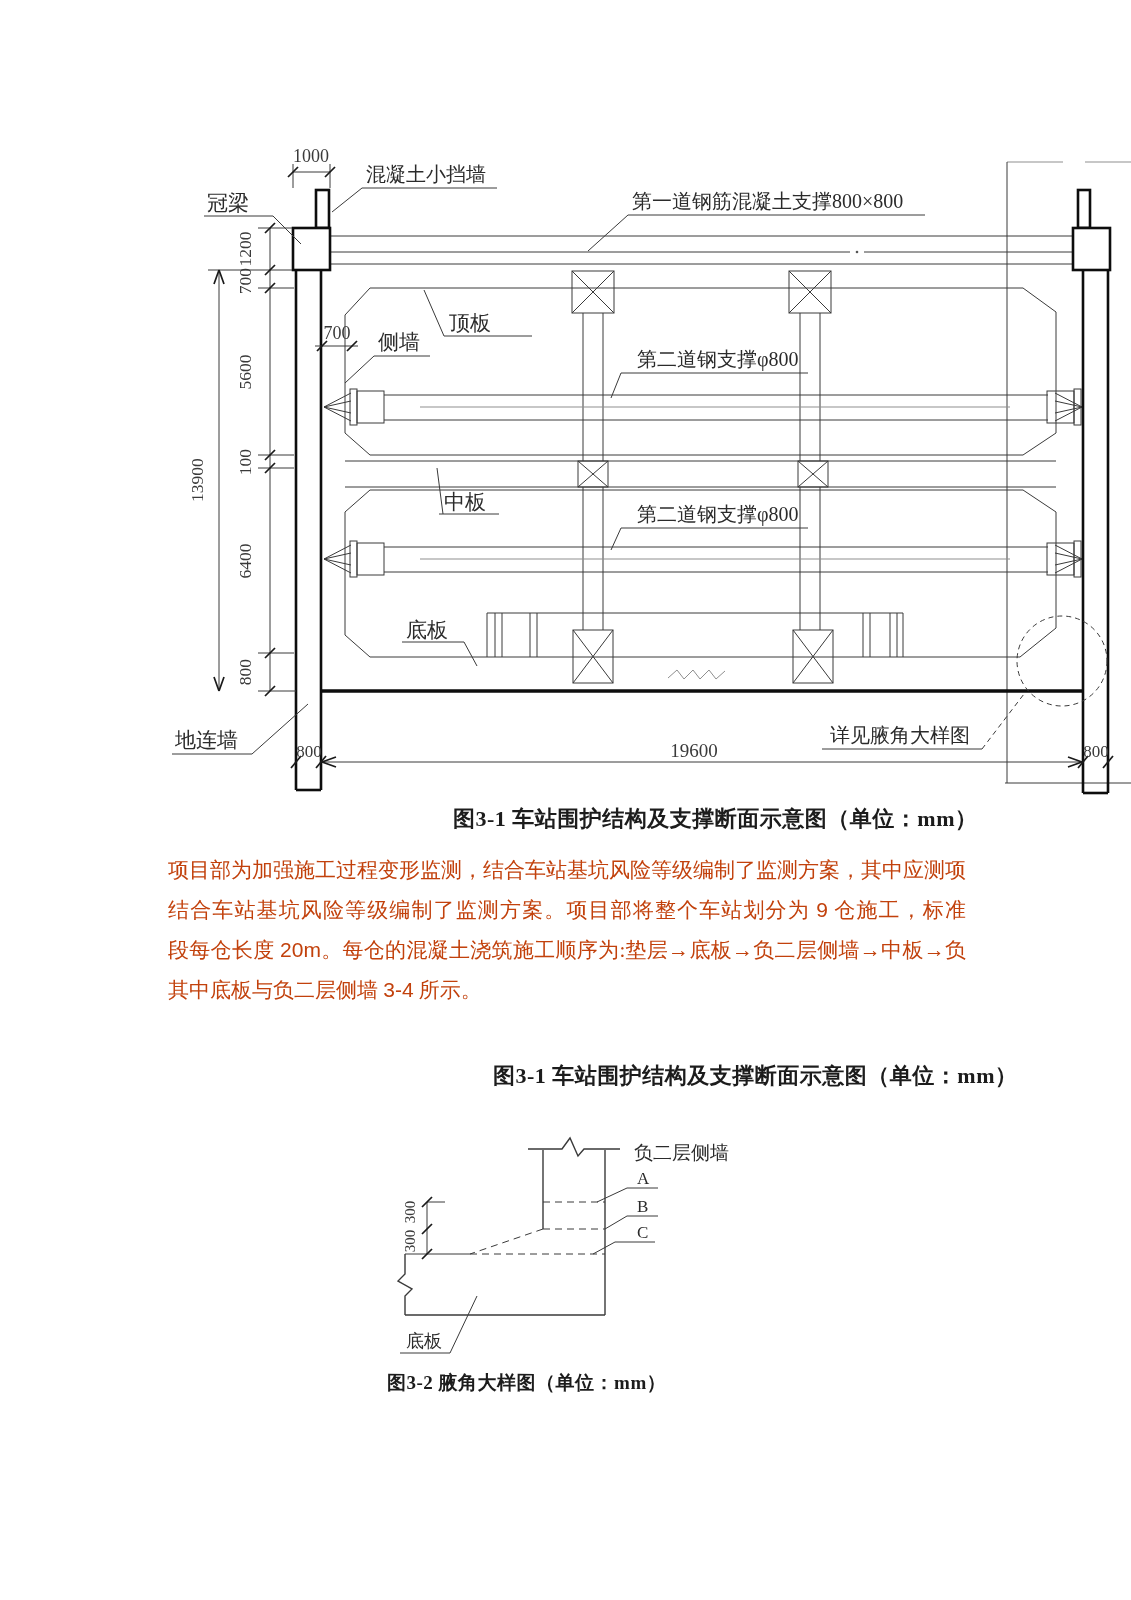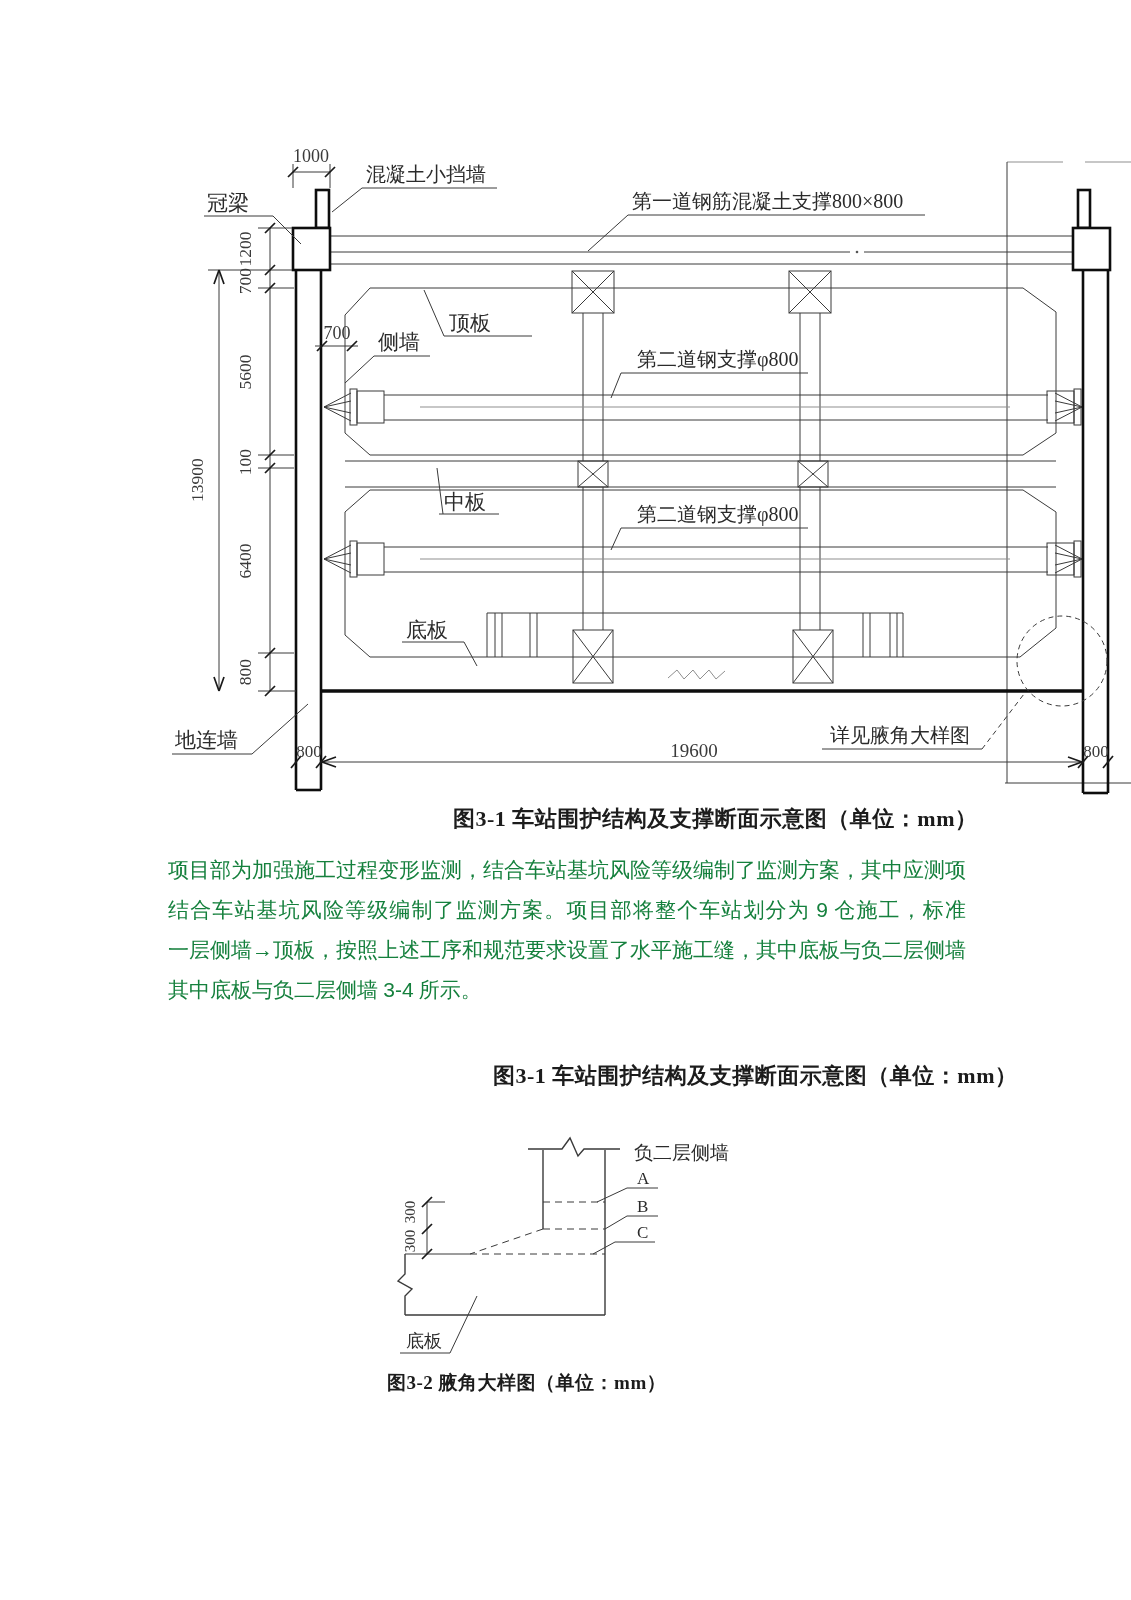--- a/index.html
+++ b/index.html
@@ -13,21 +13,21 @@
   .boldfill{fill:#ffffff;stroke:#0d0d0d;stroke-width:2.6;}
   .base{stroke:#0d0d0d;stroke-width:3.5;fill:none;}
   .tick{stroke:#1a1a1a;stroke-width:1.7;fill:none;}
   .dash{stroke-dasharray:7 5;}
   .dash2{stroke-dasharray:5 4;}
   .txt{fill:#2b2b2b;font-family:"Liberation Serif","DejaVu Serif",serif;}
   .dimtxt{fill:#3a3a3a;font-family:"Liberation Serif","DejaVu Serif",serif;}
   .cap{position:absolute;white-space:nowrap;font-size:22px;font-weight:600;
        letter-spacing:0.5px;color:#1c1c1c;}
   #para{position:absolute;left:168px;top:850px;width:798px;font-size:21px;
-        line-height:40px;color:#15803d;letter-spacing:0px;}
+        line-height:40px;color:#c2410c;letter-spacing:0px;}
   .pline{text-align:justify;text-align-last:justify;height:40px;overflow:hidden;}
   .pline.last{text-align-last:left;}
   .lat{font-family:"Liberation Sans","DejaVu Sans",sans-serif;font-size:21px;}
 </style>
 </head>
 <body>
 
 <div id="page">
 
 <svg width="1131" height="1600" viewBox="0 0 1131 1600">
@@ -332,21 +332,21 @@
       <line class="ln" x1="450" y1="1353" x2="477" y2="1296"></line>
     </g>
   </g>
 </svg>
 
   <div class="cap" style="left:453px;top:804px;">图3-1 车站围护结构及支撑断面示意图（单位：mm）</div>
 
   <div id="para">
     <div class="pline"><span>项目部为加强施工过程变形监测，结合车站基坑风险等级编制了监测方案，其中应测项</span></div>
     <div class="pline"><span>结合车站基坑风险等级编制了监测方案。项目部将整个车站划分为 </span><span class="lat">9</span><span> 仓施工，标准</span></div>
-    <div class="pline"><span>一层侧墙→顶板，按照上述工序和规范要求设置了水平施工缝，其中底板与负二层侧墙</span></div>
+    <div class="pline"><span>段每仓长度 </span><span class="lat">20m</span><span>。每仓的混凝土浇筑施工顺序为:垫层→底板→负二层侧墙→中板→负</span></div>
     <div class="pline last"><span>其中底板与负二层侧墙 </span><span class="lat">3-4</span><span> 所示。</span></div>
   </div>
 
   <div class="cap" style="left:493px;top:1061px;">图3-1 车站围护结构及支撑断面示意图（单位：mm）</div>
 
   <div class="cap" style="left:387px;top:1370px;font-size:19px;text-align:center;">图3-2  腋角大样图（单位：mm）</div>
 
 </div>
 
 </body></html>

